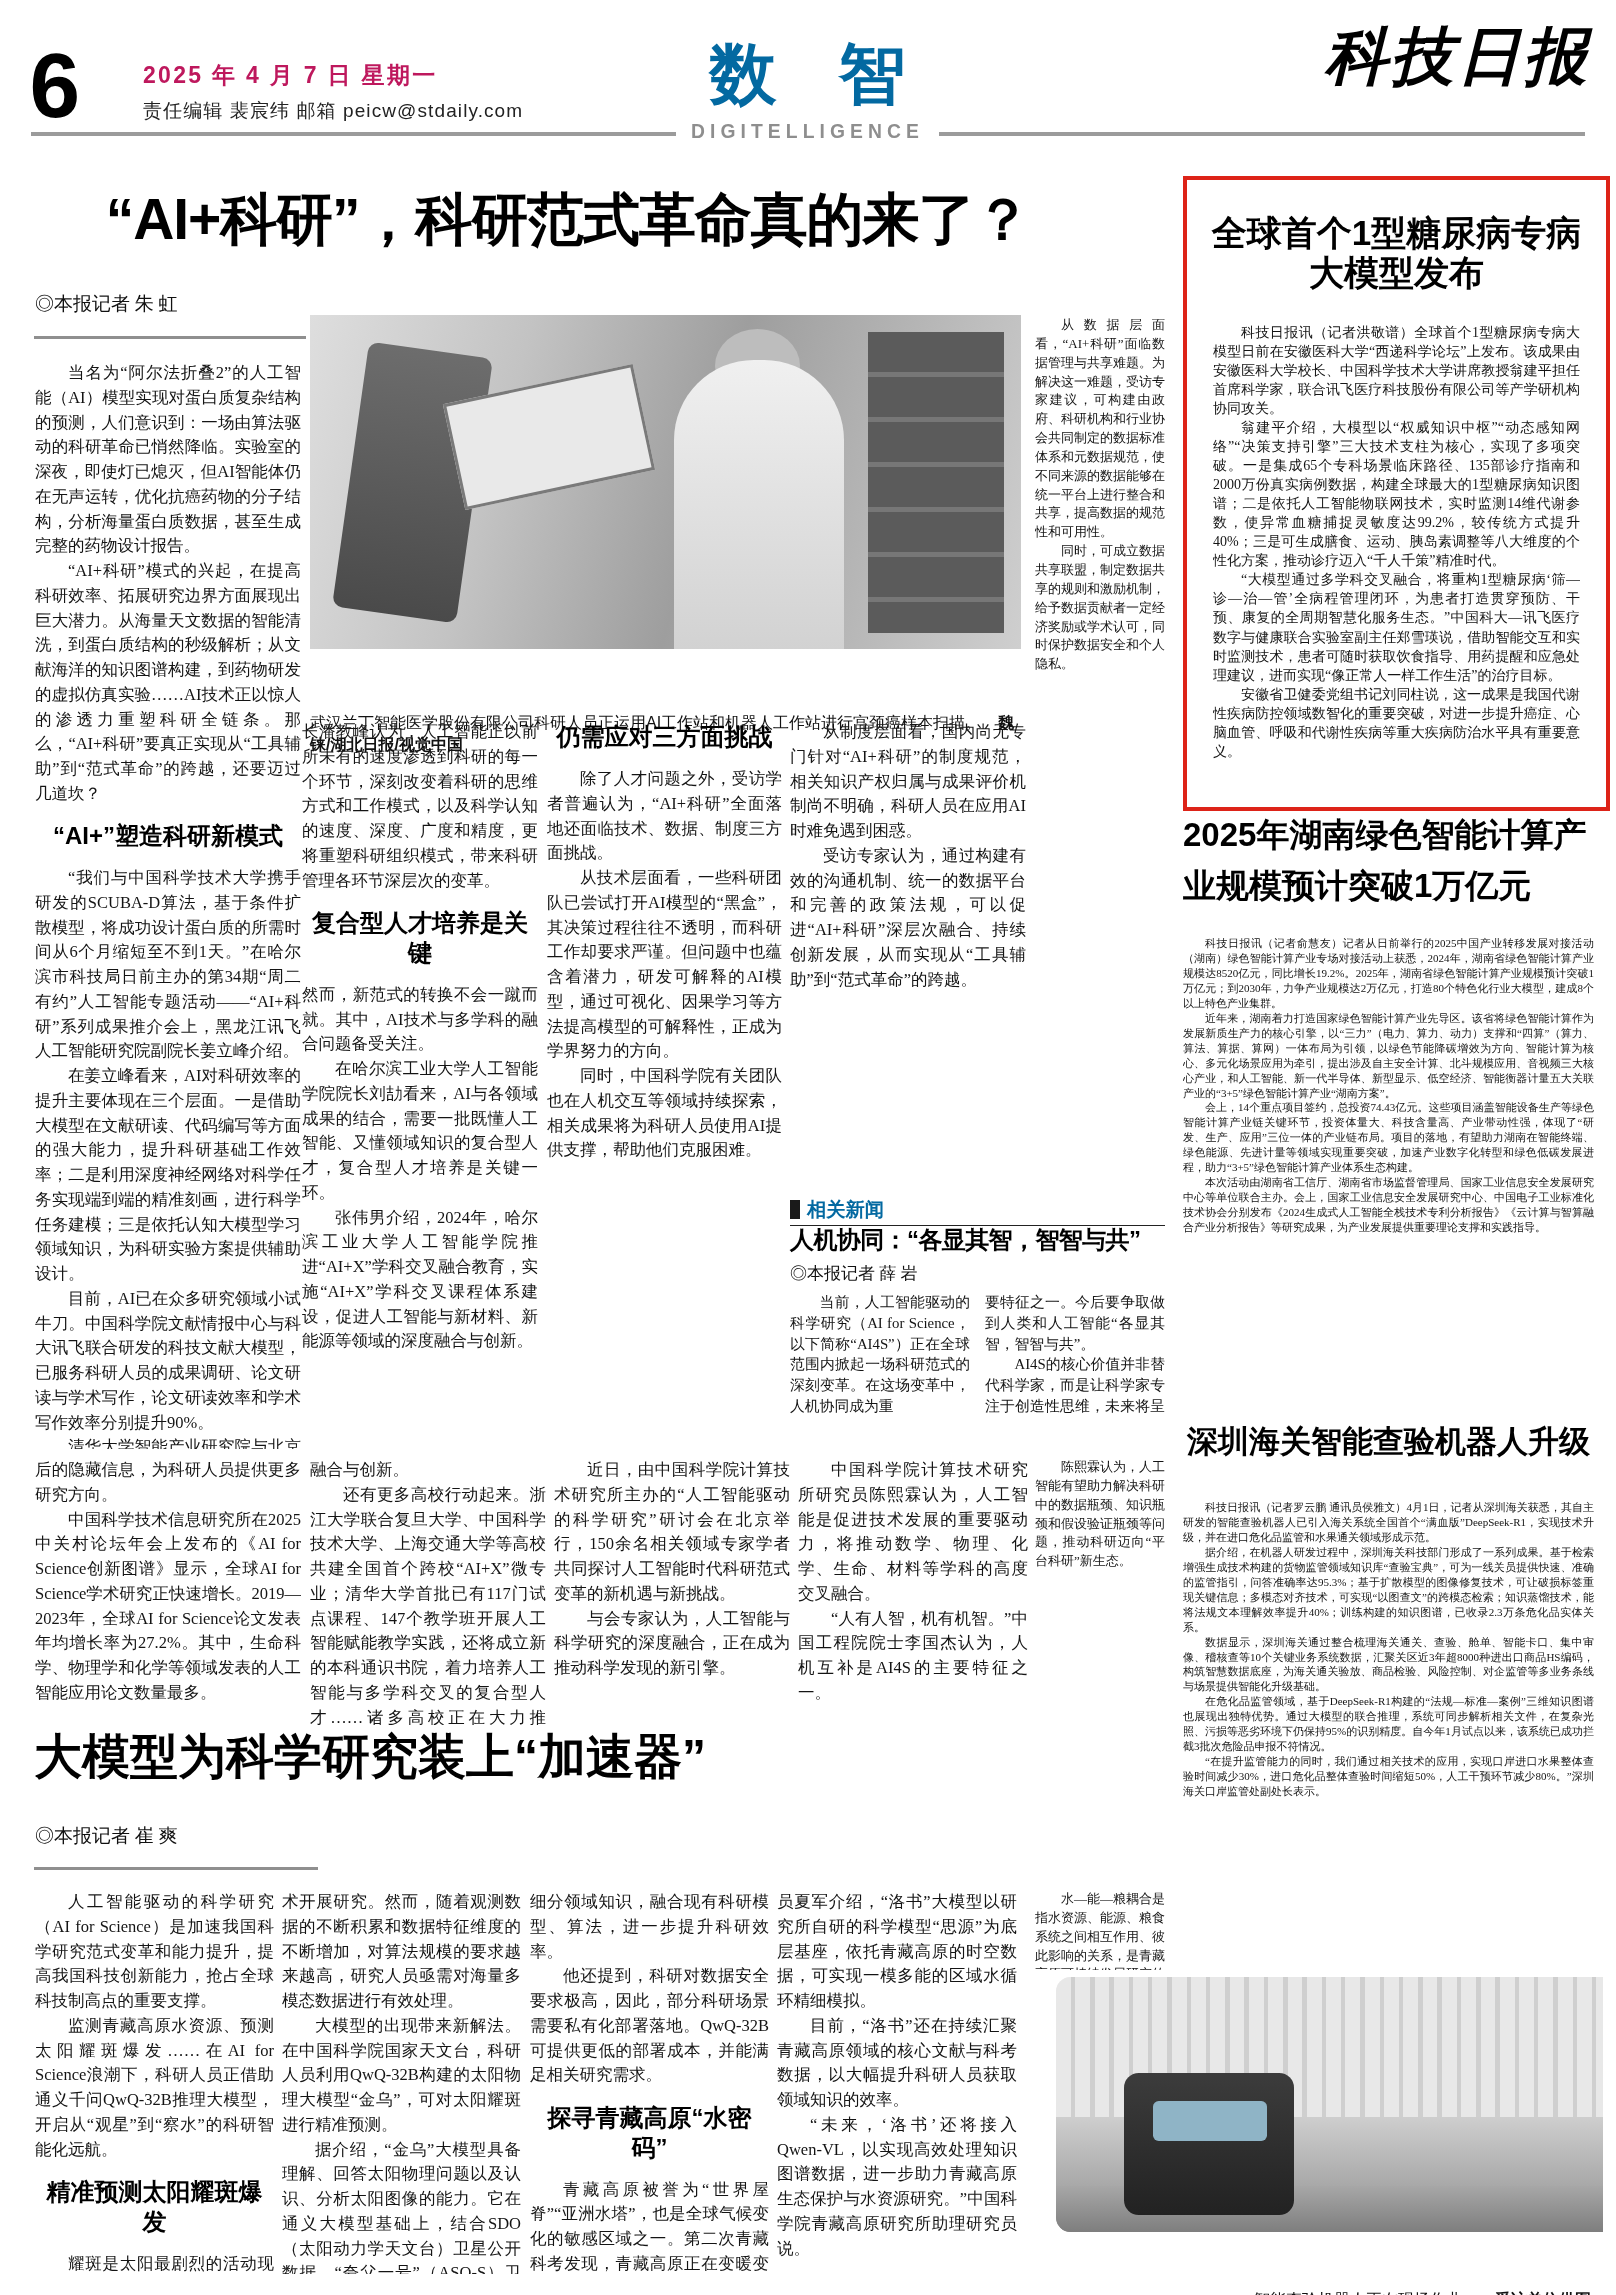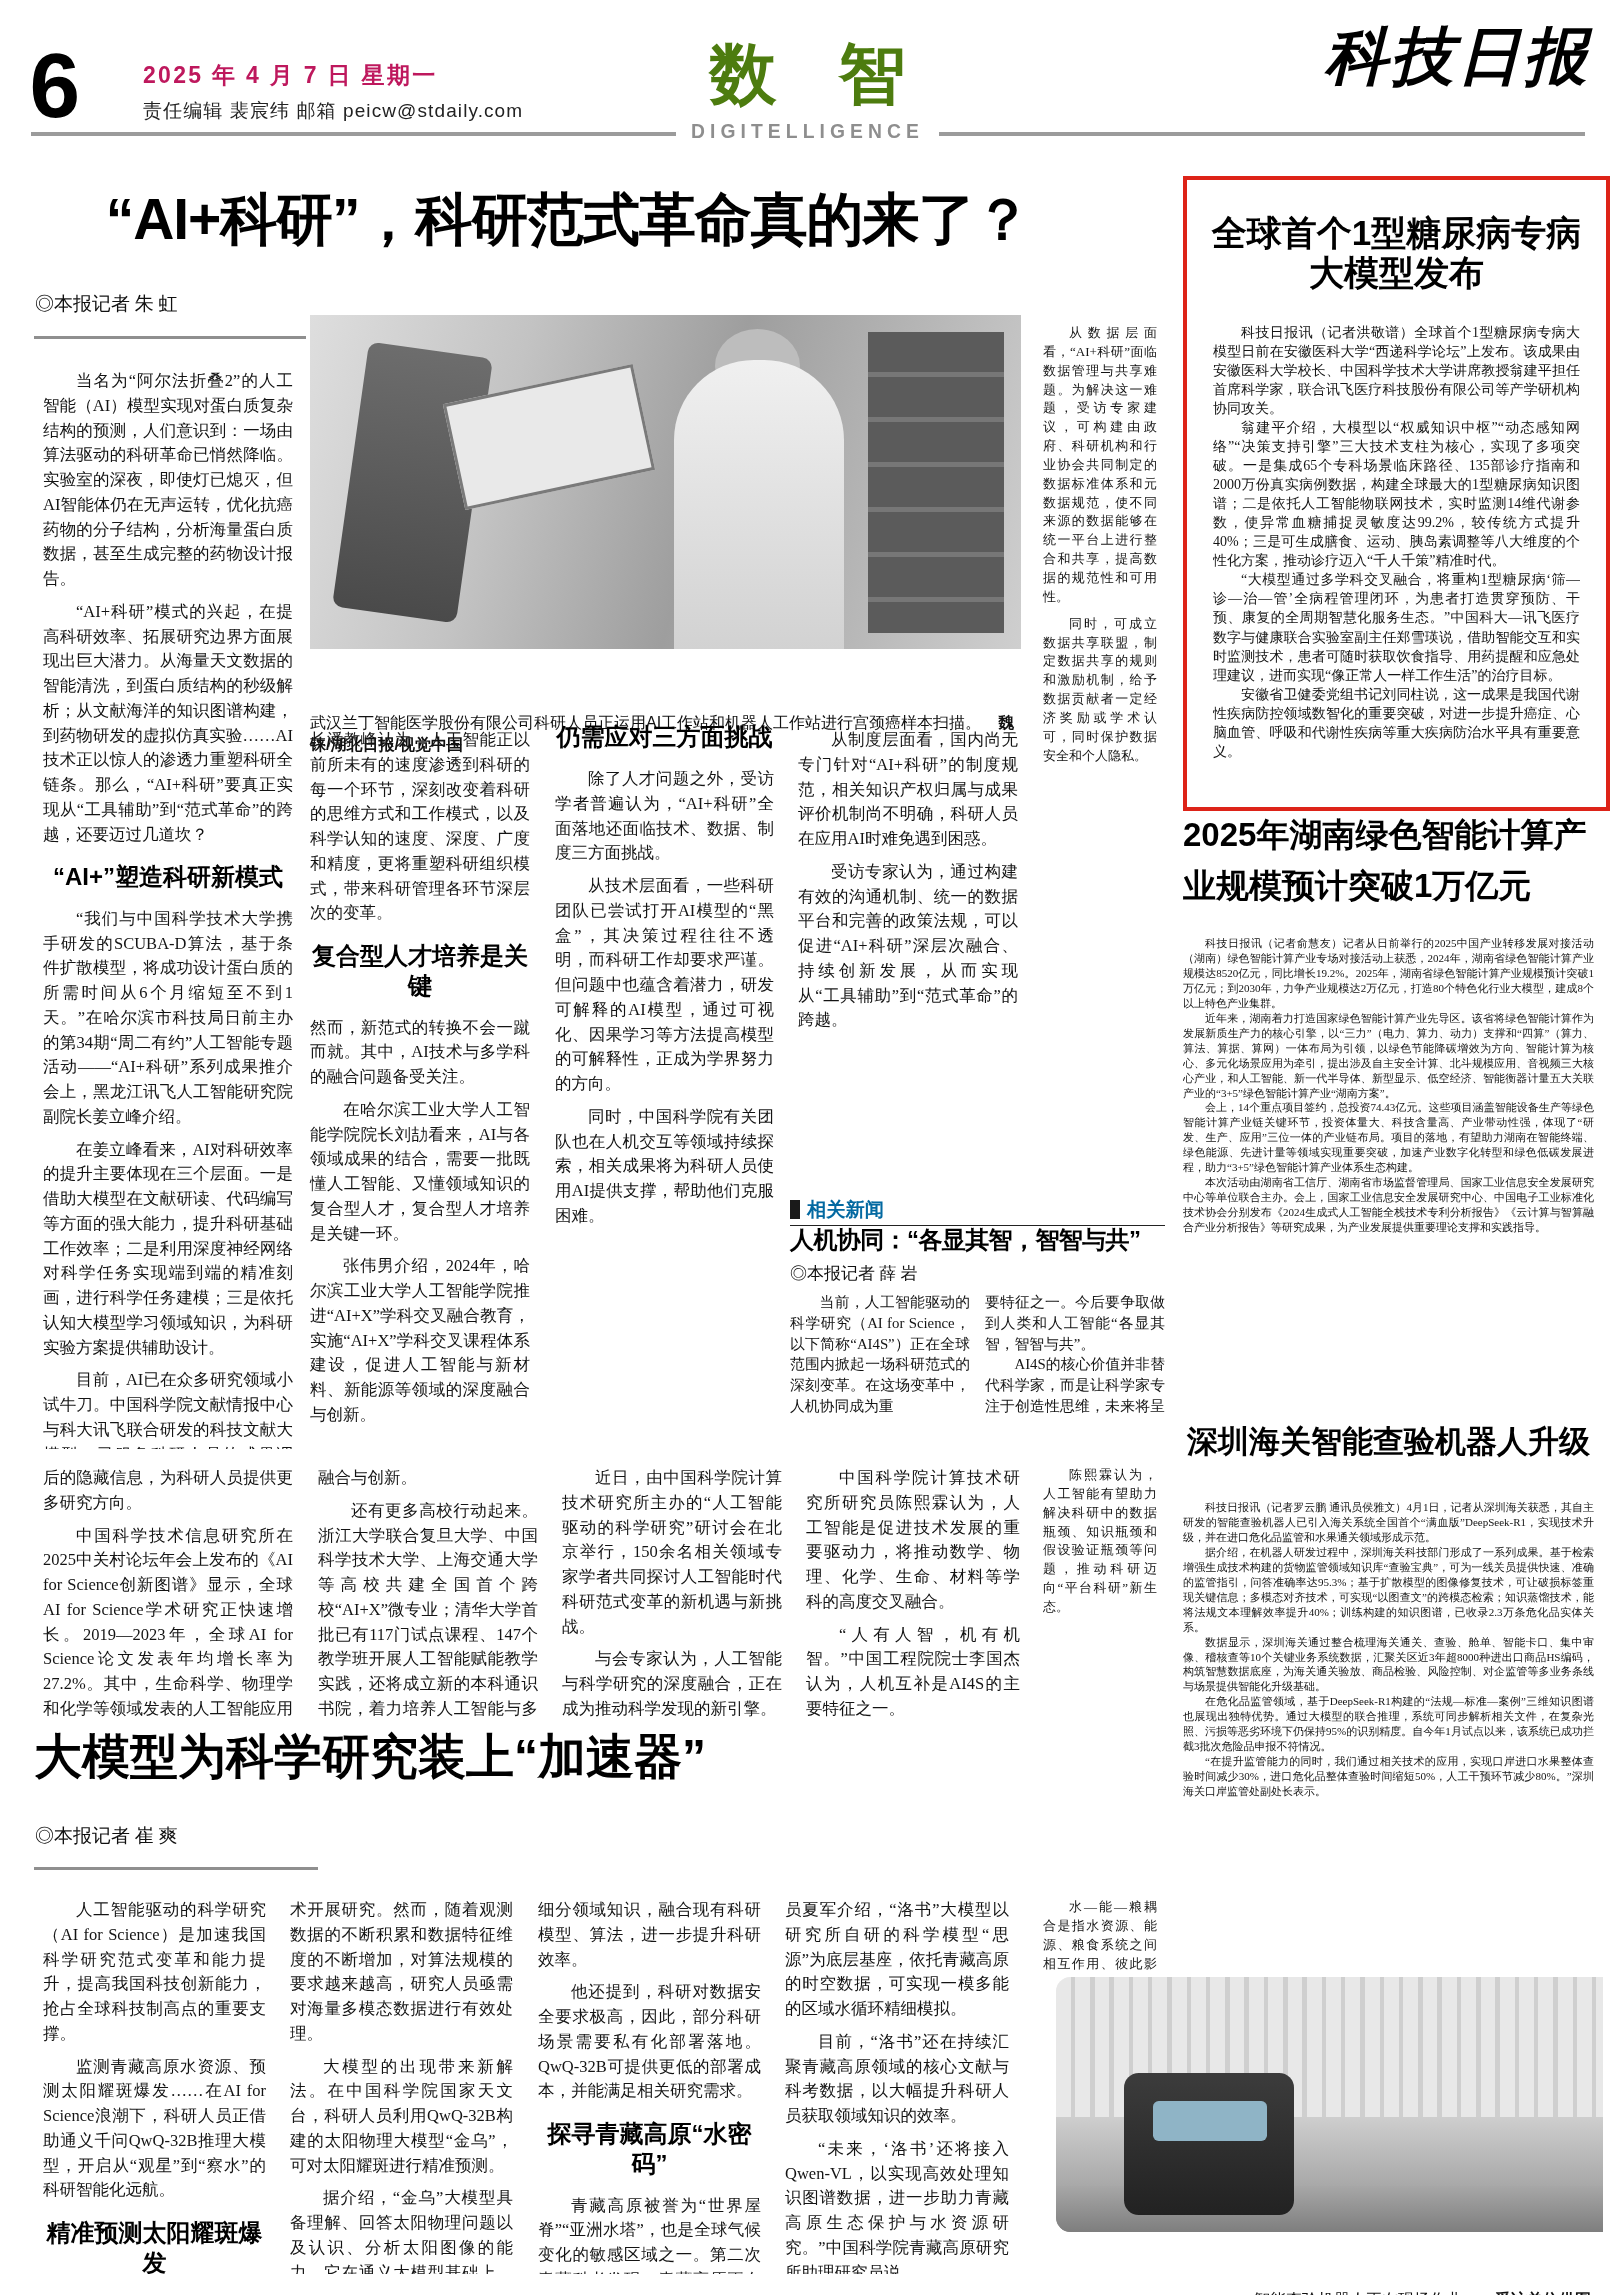--- a/index.html
+++ b/index.html
@@ -5,33 +5,33 @@
   html,body{margin:0;padding:0;background:#e8e8e8;}
   .page{position:relative;width:1617px;height:2295px;background:#ffffff;overflow:hidden;
         font-family:"Liberation Serif","DejaVu Serif",serif;color:#141414;}
   .abs{position:absolute;}
   
   .pagenum{left:29.5px;top:40px;font:900 91px/1 "Liberation Sans","DejaVu Sans",sans-serif;color:#000;}
   .dateline{left:143px;top:64px;font:700 23px/1 "Liberation Sans",sans-serif;color:#be185d;letter-spacing:2.3px;}
   .editorline{left:143px;top:101px;font:400 19px/1 "Liberation Sans",sans-serif;color:#222;letter-spacing:1.1px;}
   .header-rule{left:31px;top:132px;width:1554px;height:4px;background:#9b9b9b;}
   .section-cn{left:634px;top:29.5px;width:347px;text-align:center;
-      font:900 67px/1.3 "Liberation Sans",sans-serif;color:#4d7c0f;letter-spacing:21.6px;text-indent:21.6px;}
+      font:900 67px/1.3 "Liberation Sans",sans-serif;color:#0369a1;letter-spacing:21.6px;text-indent:21.6px;}
   .section-en{left:634px;top:120px;width:347px;text-align:center;z-index:3;}
   .section-en span{background:#fff;padding:0 14.8px;font:700 19.3px/1.2 "Liberation Sans",sans-serif;
       color:#8e8e8e;letter-spacing:5.1px;}
   .masthead{right:27px;top:19.3px;font:700 63px/1.2 "DejaVu Serif",serif;font-style:italic;color:#000;letter-spacing:3.4px;}
   
   .hed{font-family:"Liberation Sans","DejaVu Sans",sans-serif;font-weight:900;color:#000;}
   .main-headline{left:34px;top:188px;width:1068px;text-align:center;font-size:57px;line-height:1.1;letter-spacing:-1.1px;}
   .byline{font:400 19px/1.2 "Liberation Serif",serif;color:#111;}
   .rule{background:#8f8f8f;height:3.4px;}
   
   .col{position:absolute;overflow:hidden;text-align:justify;font-size:16.5px;line-height:1.5;}
-  .col p{margin:8px;text-indent:2em;}
+  .col p{margin:0;text-indent:2em;}
   .cont-first p:first-child{text-indent:0;}
   .sub{font:900 24px/1.25 "Liberation Sans",sans-serif;text-align:center;margin:14.8px 0;color:#000;}
   .narrow{font-size:13px;line-height:1.45;}
   
   .photo1{left:310px;top:315px;width:711px;height:334px;background:linear-gradient(105deg,#dedede 0%,#c3c3c3 28%,#9e9e9e 55%,#cfcfcf 100%);overflow:hidden;}
   .ph-shape{position:absolute;}
   .ph1-arm{left:40px;top:34px;width:125px;height:267px;background:linear-gradient(180deg,#6d6d6d,#4a4a4a);border-radius:10.2px;transform:rotate(8deg);}
   .ph1-scanner{left:142px;top:68px;width:188px;height:102px;background:#e9e9e9;border:3.4px solid #7a7a7a;transform:rotate(-12deg);}
   .ph1-person{left:364px;top:45px;width:170px;height:289px;background:linear-gradient(180deg,#f0f0f0,#d2d2d2);border-radius:80px 80px 0 0;}
   .ph1-head{left:405px;top:13.6px;width:85px;height:74px;background:#bdbdbd;border-radius:50%;}

